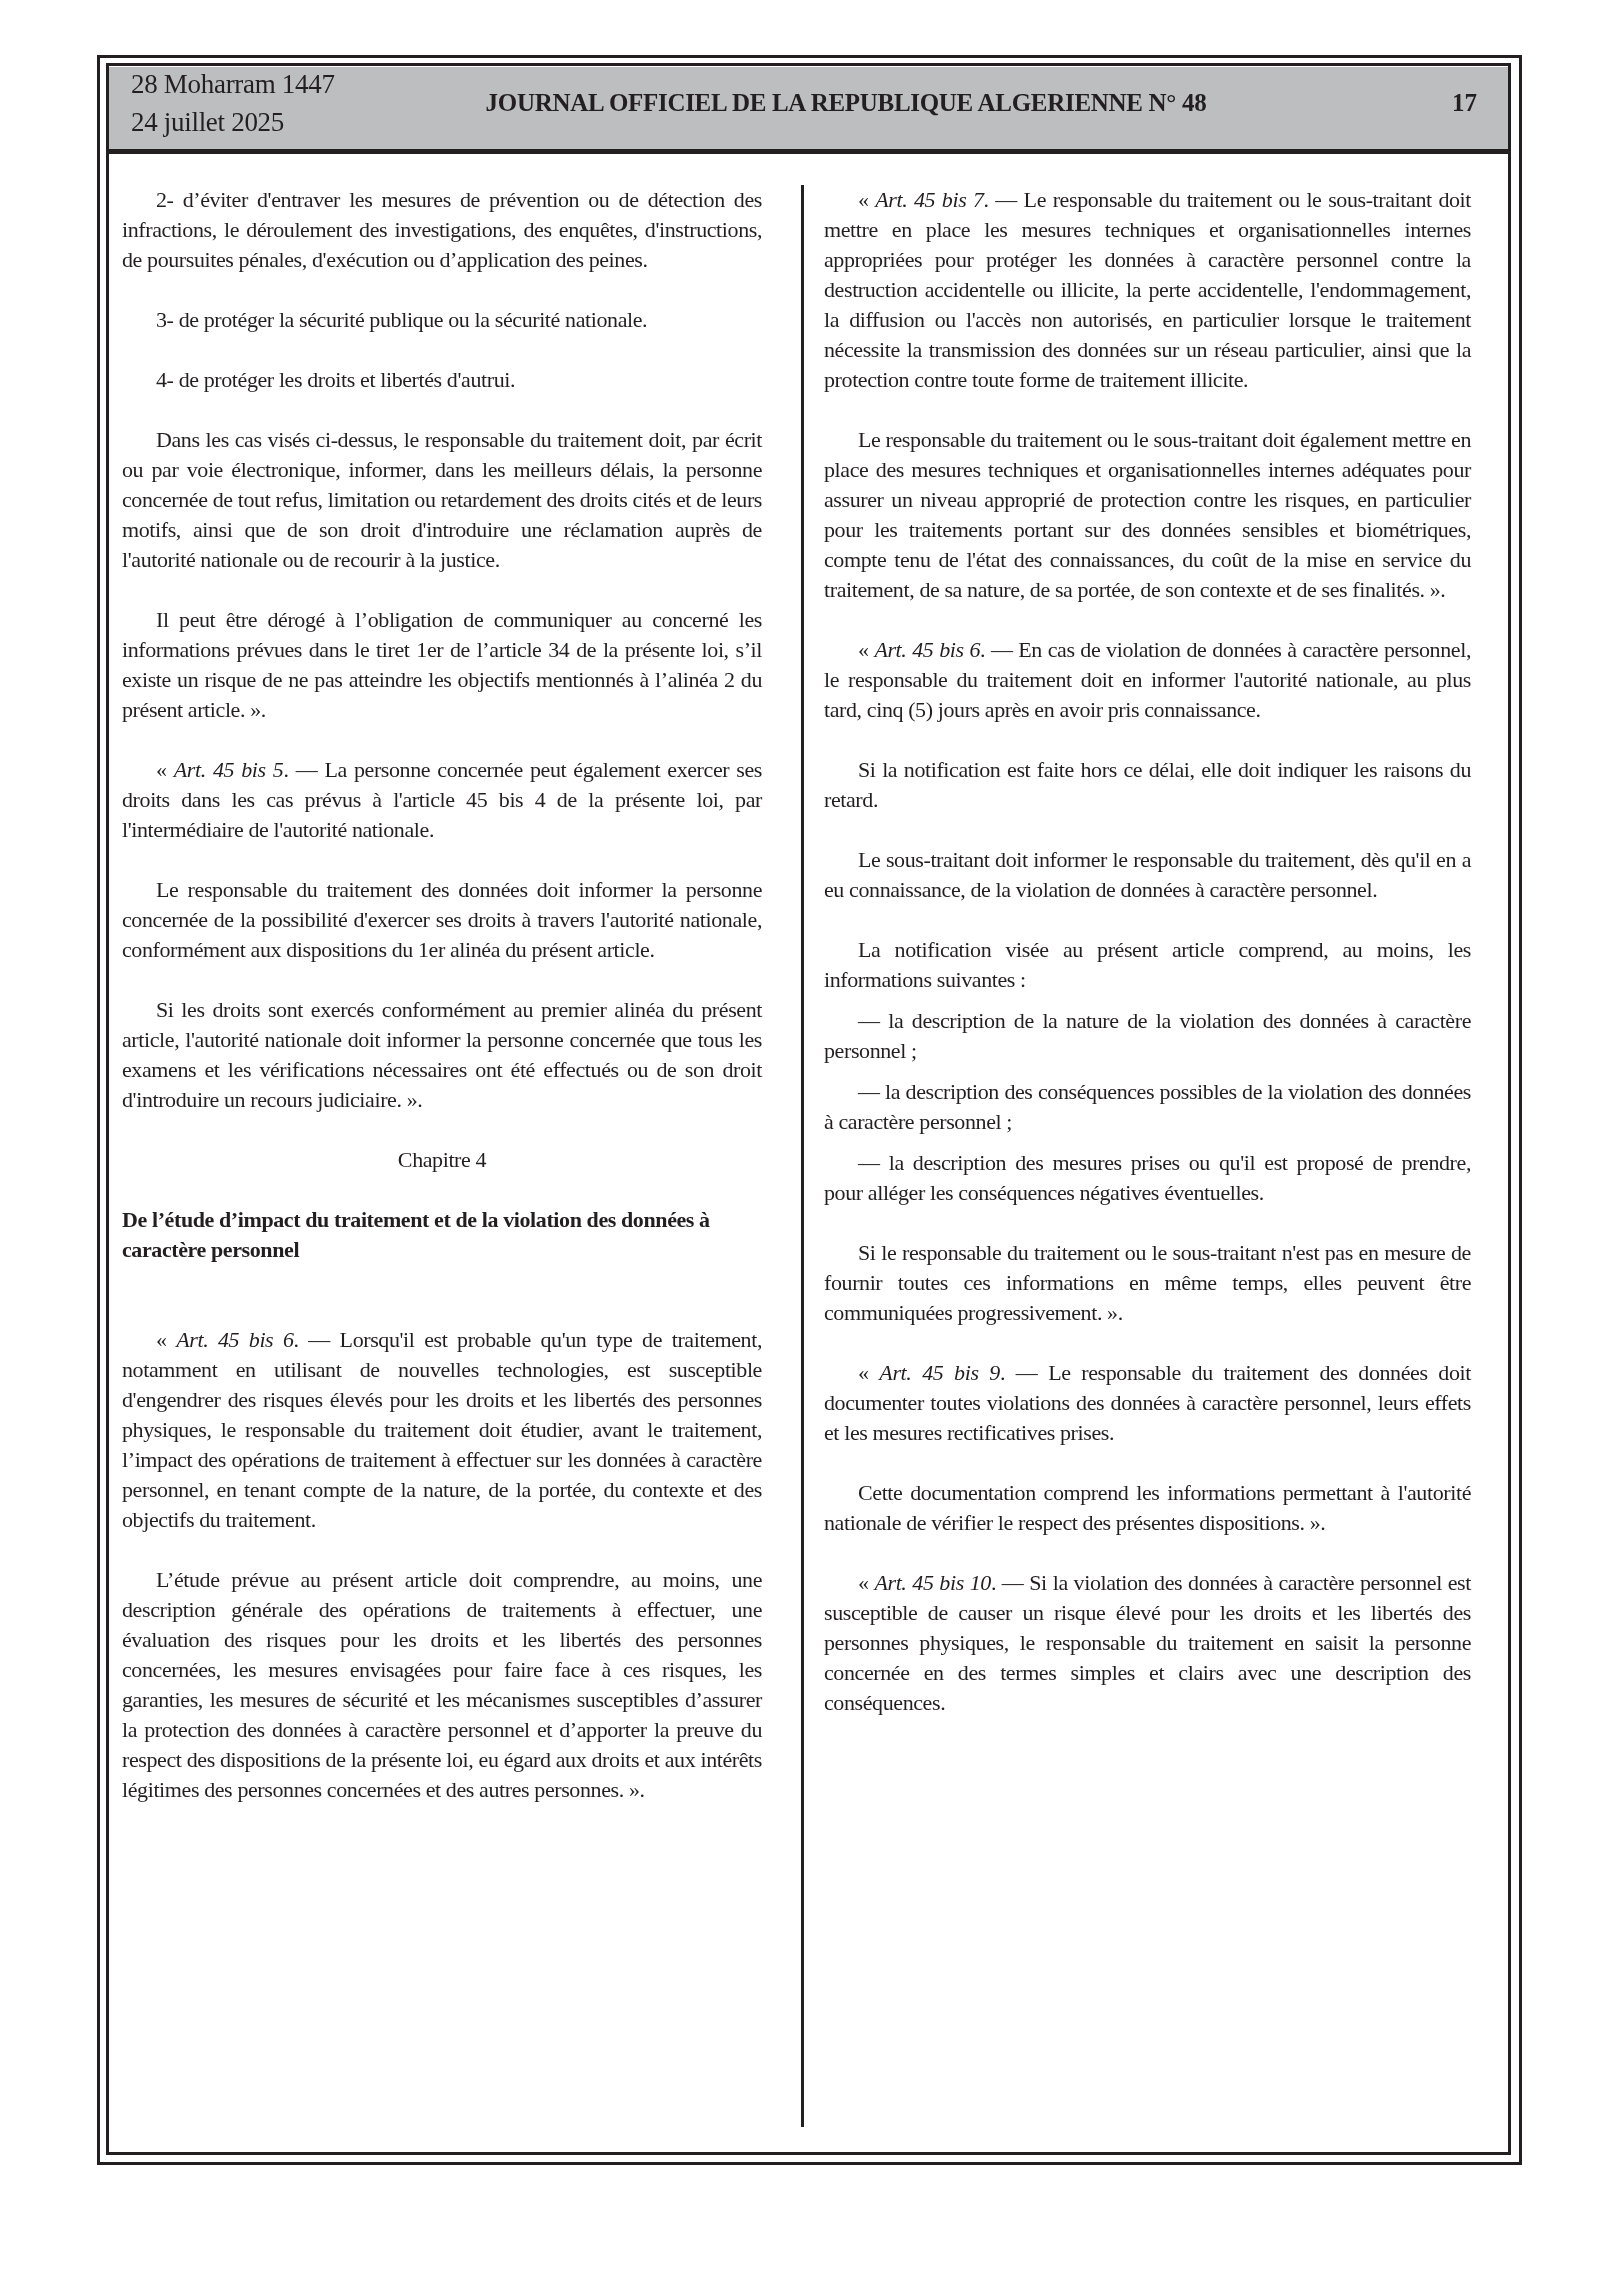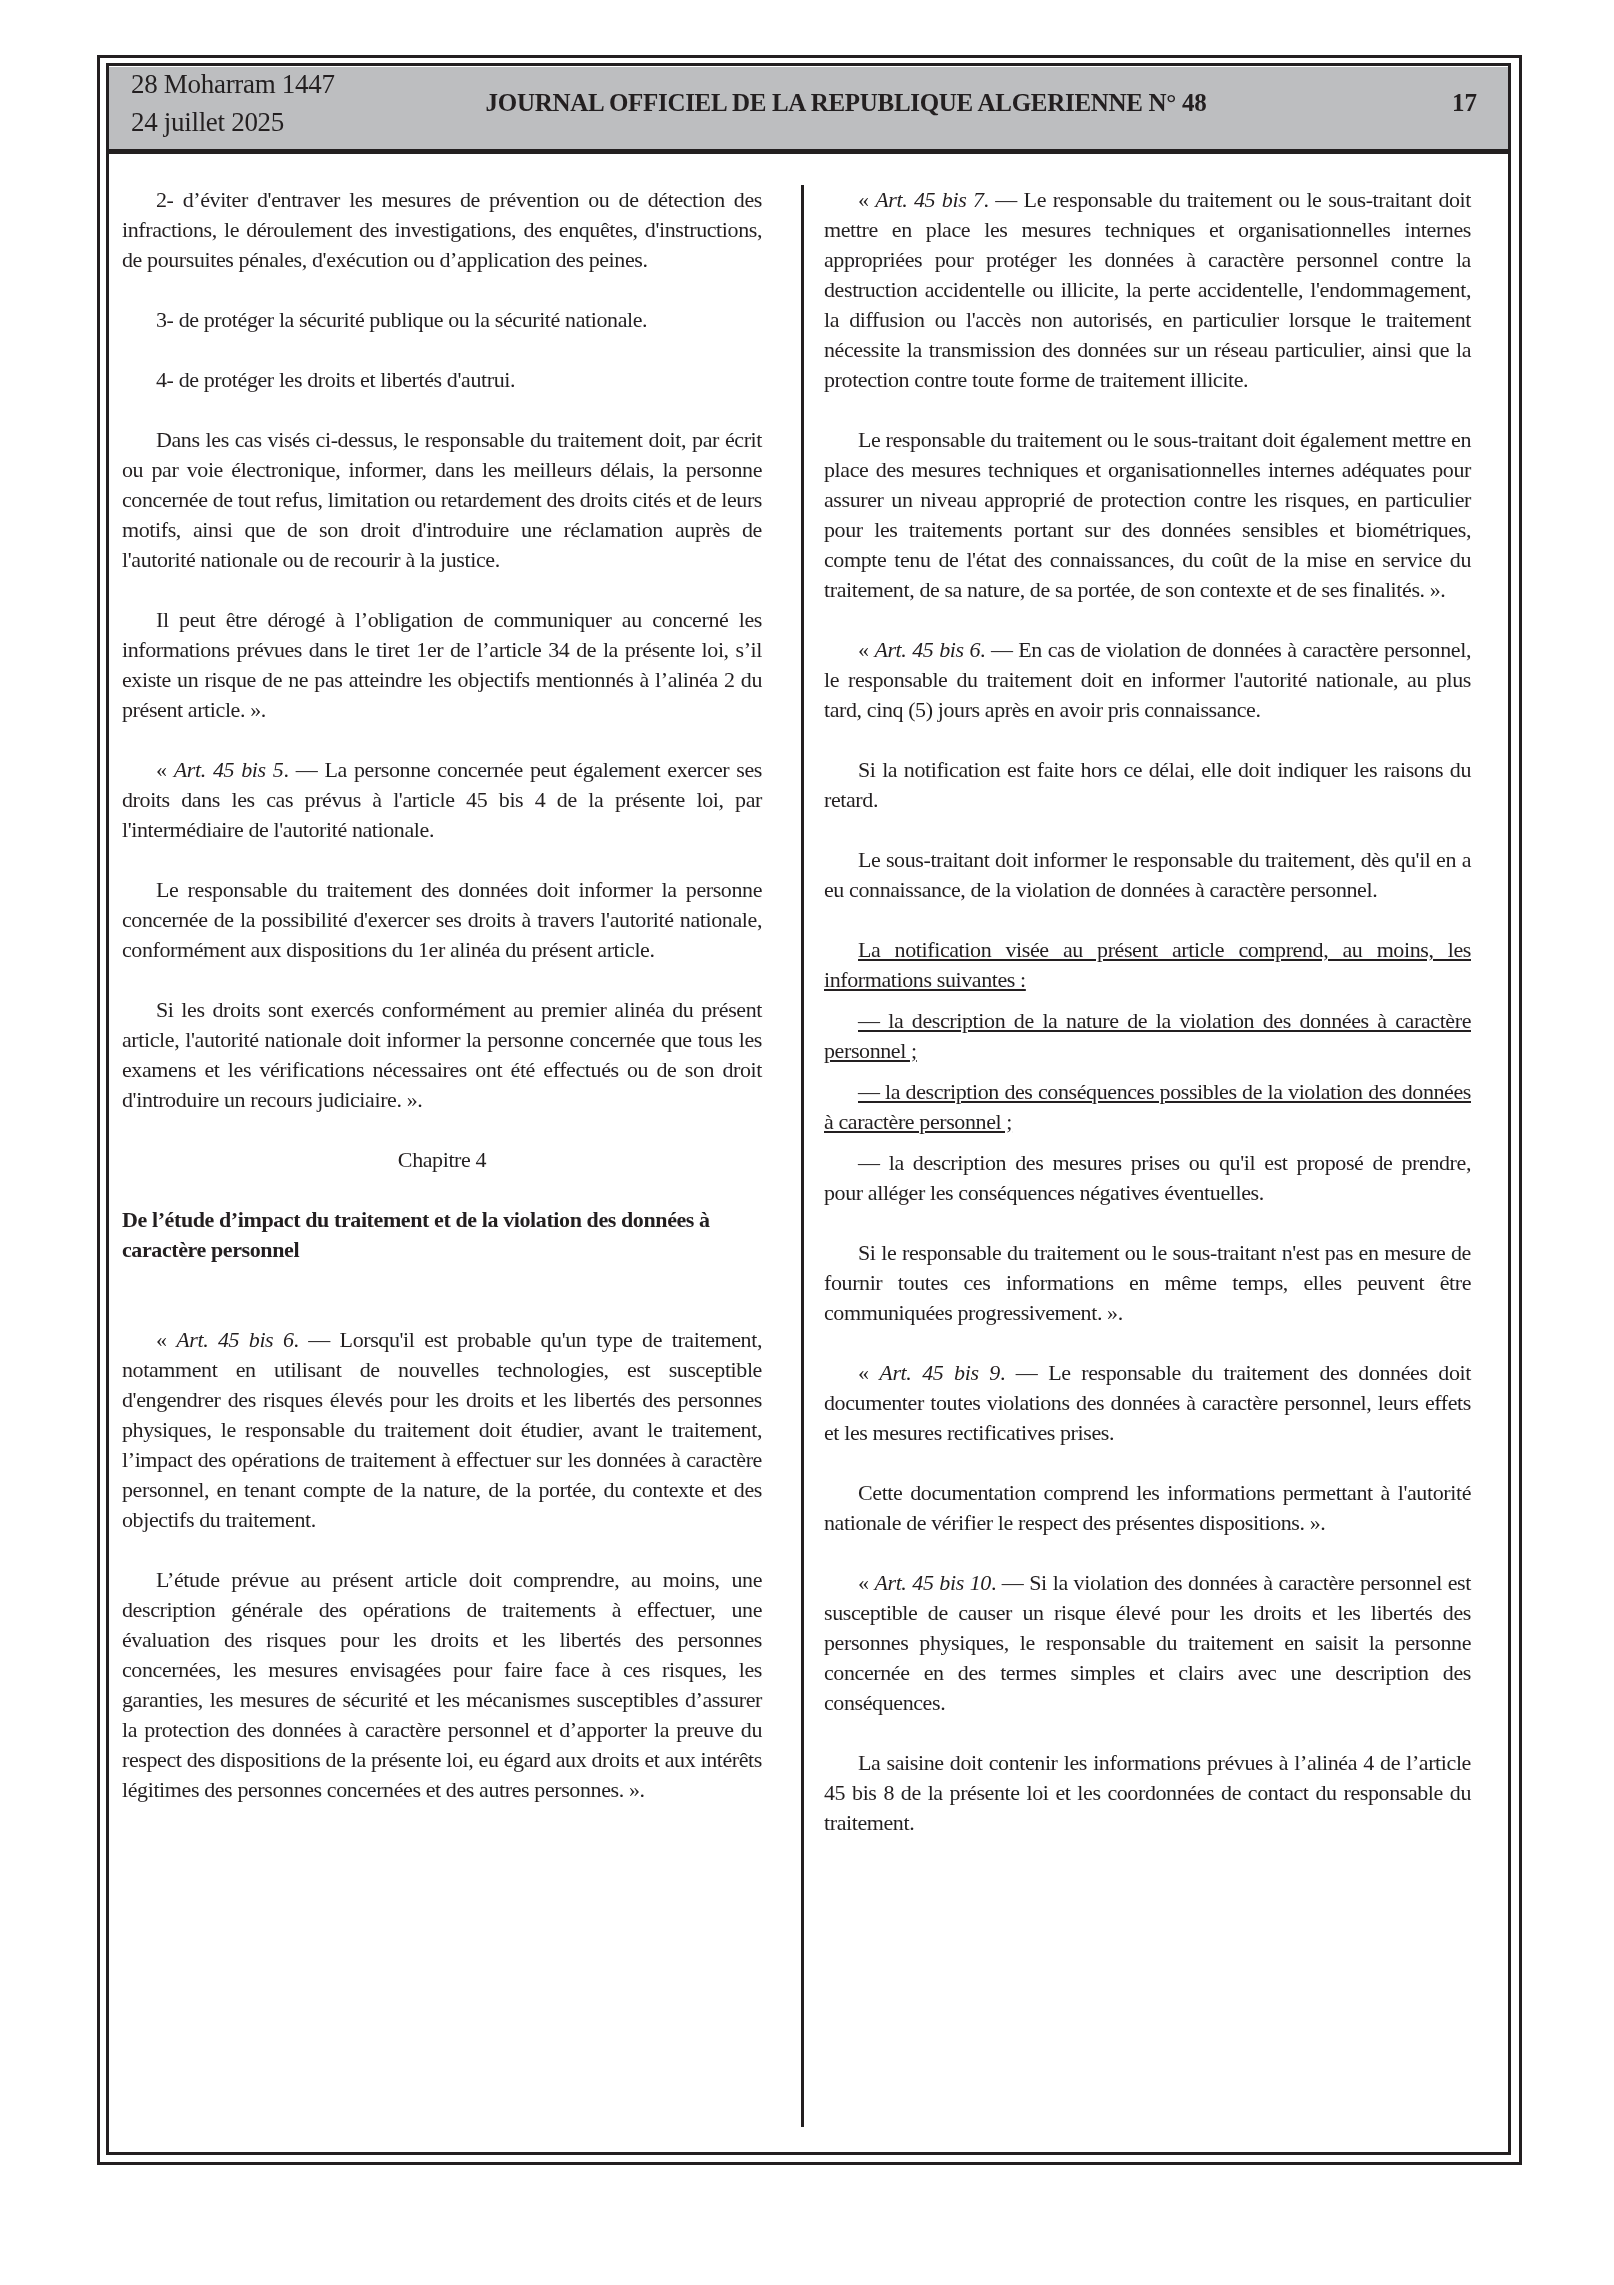--- a/index.html
+++ b/index.html
@@ -19,21 +19,21 @@
   .hdr-title { position: absolute; left: 0; right: 0; top: 22px; text-align: center; font-weight: bold;
                font-size: 25px; line-height: 27px; letter-spacing: -0.3px; padding-left: 75px; }
   .hdr-page { position: absolute; right: 31px; top: 22px; font-weight: bold; font-size: 25px; line-height: 27px; }
 
   .col-divider { position: absolute; left: 801px; top: 185px; width: 2.7px; height: 1942px; background: #231f20; }
 
   .col { position: absolute; top: 185px; width: 640px; font-size: 22px; line-height: 30px; letter-spacing: -0.4px; }
   .col.left { left: 122px; }
   .col.right { left: 824px; width: 647px; }
   .col p { margin: 0 0 30px 0; text-align: justify; text-indent: 34px; }
-  .col p.tight { margin-bottom: 11px; text-decoration: underline; }
+  .col p.tight { margin-bottom: 11px; }
   .col .chapter { text-align: center; margin: 0 0 30px 0; text-indent: 0; }
   .col .chapter-title { font-weight: bold; margin: 0 0 60px 0; text-indent: 0; }
   .col i { font-style: italic; }
 </style>
 </head>
 <body>
 
 <div class="frame-outer"></div>
 <div class="frame-inner"></div>
 
@@ -68,15 +68,14 @@
   <p>Si la notification est faite hors ce délai, elle doit indiquer les raisons du retard.</p>
   <p>Le sous-traitant doit informer le responsable du traitement, dès qu'il en a eu connaissance, de la violation de données à caractère personnel.</p>
   <p class="tight">La notification visée au présent article comprend, au moins, les informations suivantes :</p>
   <p class="tight">— la description de la nature de la violation des données à caractère personnel ;</p>
   <p class="tight">— la description des conséquences possibles de la violation des données à caractère personnel ;</p>
   <p>— la description des mesures prises ou qu'il est proposé de prendre, pour alléger les conséquences négatives éventuelles.</p>
   <p>Si le responsable du traitement ou le sous-traitant n'est pas en mesure de fournir toutes ces informations en même temps, elles peuvent être communiquées progressivement. ».</p>
   <p><span>« </span><i>Art. 45 bis 9</i><span>. — Le responsable du traitement des données doit documenter toutes violations des données à caractère personnel, leurs effets et les mesures rectificatives prises.</span></p>
   <p>Cette documentation comprend les informations permettant à l'autorité nationale de vérifier le respect des présentes dispositions. ».</p>
   <p><span>« </span><i>Art. 45 bis 10</i><span>. — Si la violation des données à caractère personnel est susceptible de causer un risque élevé pour les droits et les libertés des personnes physiques, le responsable du traitement en saisit la personne concernée en des termes simples et clairs avec une description des conséquences.</span></p>
-  <p>La saisine doit contenir les informations prévues à l’alinéa 4 de l’article 45 bis 8 de la présente loi et les coordonnées de contact du responsable du traitement.</p>
 </div>
 
 
 </body></html>

